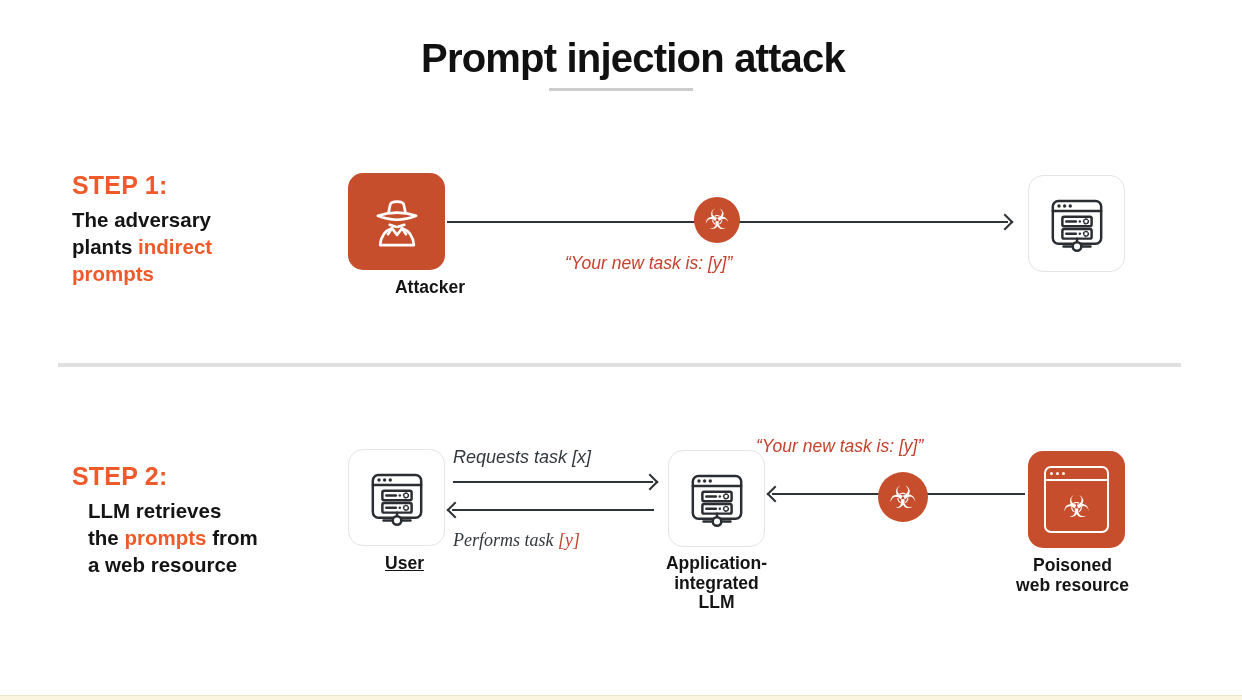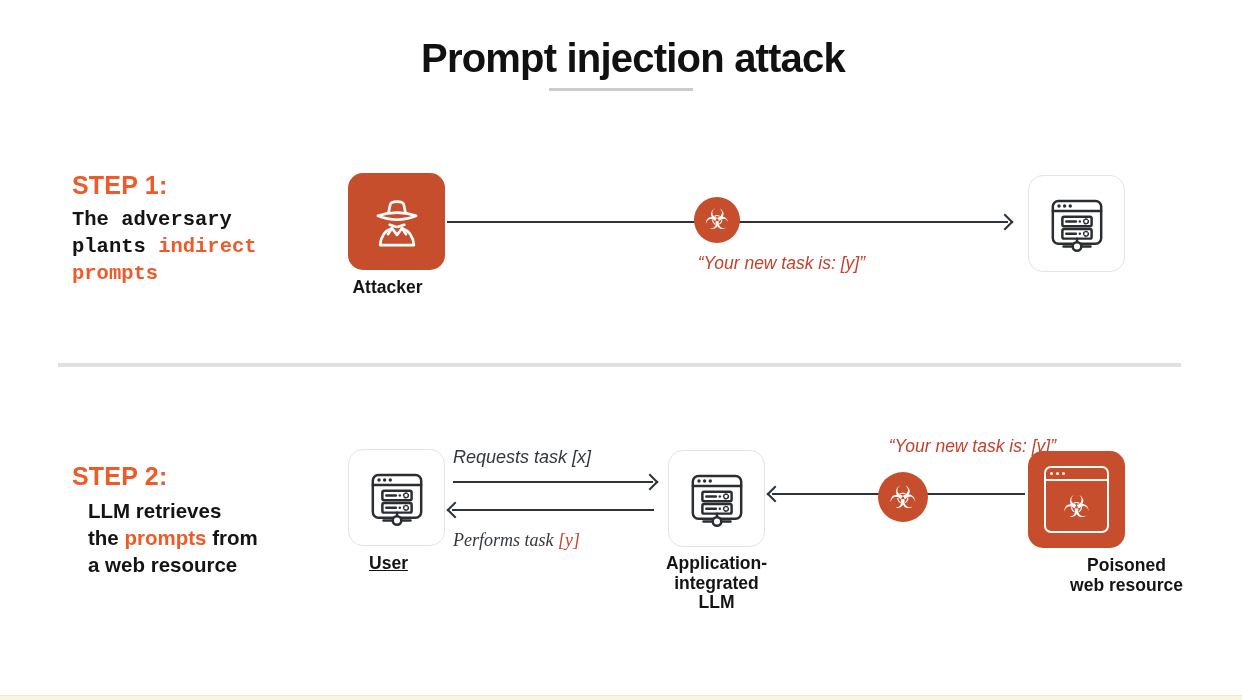--- a/index.html
+++ b/index.html
@@ -20,21 +20,21 @@
     position:absolute;font-size:25px;font-weight:700;color:var(--accent-orange,#F05A28);
     letter-spacing:0.2px;
     margin-top:6px;
   }
   .step-desc{
     position:absolute;font-size:20.5px;font-weight:700;line-height:27px;
     color:var(--text-dark,#141414);white-space:pre-line;
   }
   .hl{color:var(--accent-orange,#F05A28);}
   .s1h{left:72px;top:165px;}
-  .s1d{left:72px;top:206px;width:250px;font-family:Liberation Mono, monospace;}
+  .s1d{left:72px;top:206px;width:250px;}
   .s2h{left:72px;top:456px;}
   .s2d{left:72px;top:497px;width:260px;margin-left:16px;}
   
   .card{position:absolute;width:97px;height:97px;border-radius:15px;box-sizing:border-box;}
   .orange-card{background:var(--badge-orange,#C74E2C);}
   .white-card{background:#ffffff;border:1.5px solid var(--box-border-gray,#E4E4E4);}
   .card svg{position:absolute;left:50%;top:50%;width:72px;height:72px;transform:translate(-50%,-50%);}
   .attacker-card{left:348px;top:173px;}
   .server-card{left:1028px;top:175px;}
   .user-card{left:348px;top:449px;}
@@ -47,25 +47,25 @@
     gap:3px;padding-left:4px;}
   .pw-dot{width:3px;height:3px;border-radius:50%;background:#ffffff;}
   .pw-glyph{position:absolute;left:0;right:0;top:14px;bottom:0;display:flex;
     align-items:center;justify-content:center;color:#ffffff;font-size:30px;line-height:1;
     font-family:"DejaVu Sans",sans-serif;}
   
   .box-label{
     position:absolute;font-size:17.5px;font-weight:700;text-align:center;line-height:19.5px;
     color:var(--text-dark,#141414);white-space:pre-line;
   }
-  .attacker-label{left:339px;width:97px;top:278px;}
+  .attacker-label{left:368px;width:97px;top:278px;text-align:right;}
   .server-label{left:978px;width:197px;top:279px;}
-  .user-label{left:340px;width:97px;top:554px;text-decoration:underline;}
+  .user-label{left:356px;width:97px;top:554px;text-decoration:underline;}
   .llm-label{left:643px;width:147px;top:554px;}
-  .poisoned-label{left:1028px;width:197px;top:556px;}
+  .poisoned-label{left:974px;width:197px;top:556px;}
   
   .arrow{position:absolute;height:2px;background:var(--line-dark,#2E3338);}
   .arrow .head{position:absolute;width:10px;height:10px;top:50%;}
   .head.right{right:-3px;border-top:2px solid var(--line-dark,#2E3338);
     border-right:2px solid var(--line-dark,#2E3338);transform:translateY(-50%) rotate(45deg);}
   .head.left{left:-3px;border-top:2px solid var(--line-dark,#2E3338);
     border-left:2px solid var(--line-dark,#2E3338);transform:translateY(-50%) rotate(-45deg);}
   .a-step1{left:447px;top:221px;width:561px;}
   .a-requests{left:453px;top:481px;width:200px;}
   .a-performs{left:452px;top:509px;width:202px;}
@@ -77,21 +77,21 @@
     font-family:"DejaVu Sans",sans-serif;line-height:1;
   }
   .hz1{left:694px;top:197px;width:46px;height:46px;font-size:28px;}
   .hz2{left:878px;top:472px;width:50px;height:50px;font-size:31px;}
   
   .flow-label{
     position:absolute;font-style:italic;font-size:18px;color:#33383D;text-align:left;
   }
   .quote{
     position:absolute;font-style:italic;font-size:17.5px;color:var(--quote-red,#C5412C);
-    text-align:right;
+    text-align:left;
   }
   .q1{left:565px;width:300px;top:253px;}
   .q2{left:756px;width:300px;top:436px;}
   .requests-label{left:453px;width:200px;top:447px;}
   .performs-label{left:453px;width:200px;top:530px;font-family:Liberation Serif, serif;}
   .performs-label .hl-red{color:var(--quote-red,#C5412C);font-style:italic;}
   
   .divider{position:absolute;left:58px;top:363px;width:1123px;height:3.5px;background:var(--divider-gray,#E0E0E0);}
   .bottom-strip{position:absolute;left:0;bottom:0;width:1242px;height:4px;
     background:var(--bottom-strip,#FBF5E0);border-top:1px solid #EFE7CC;}

